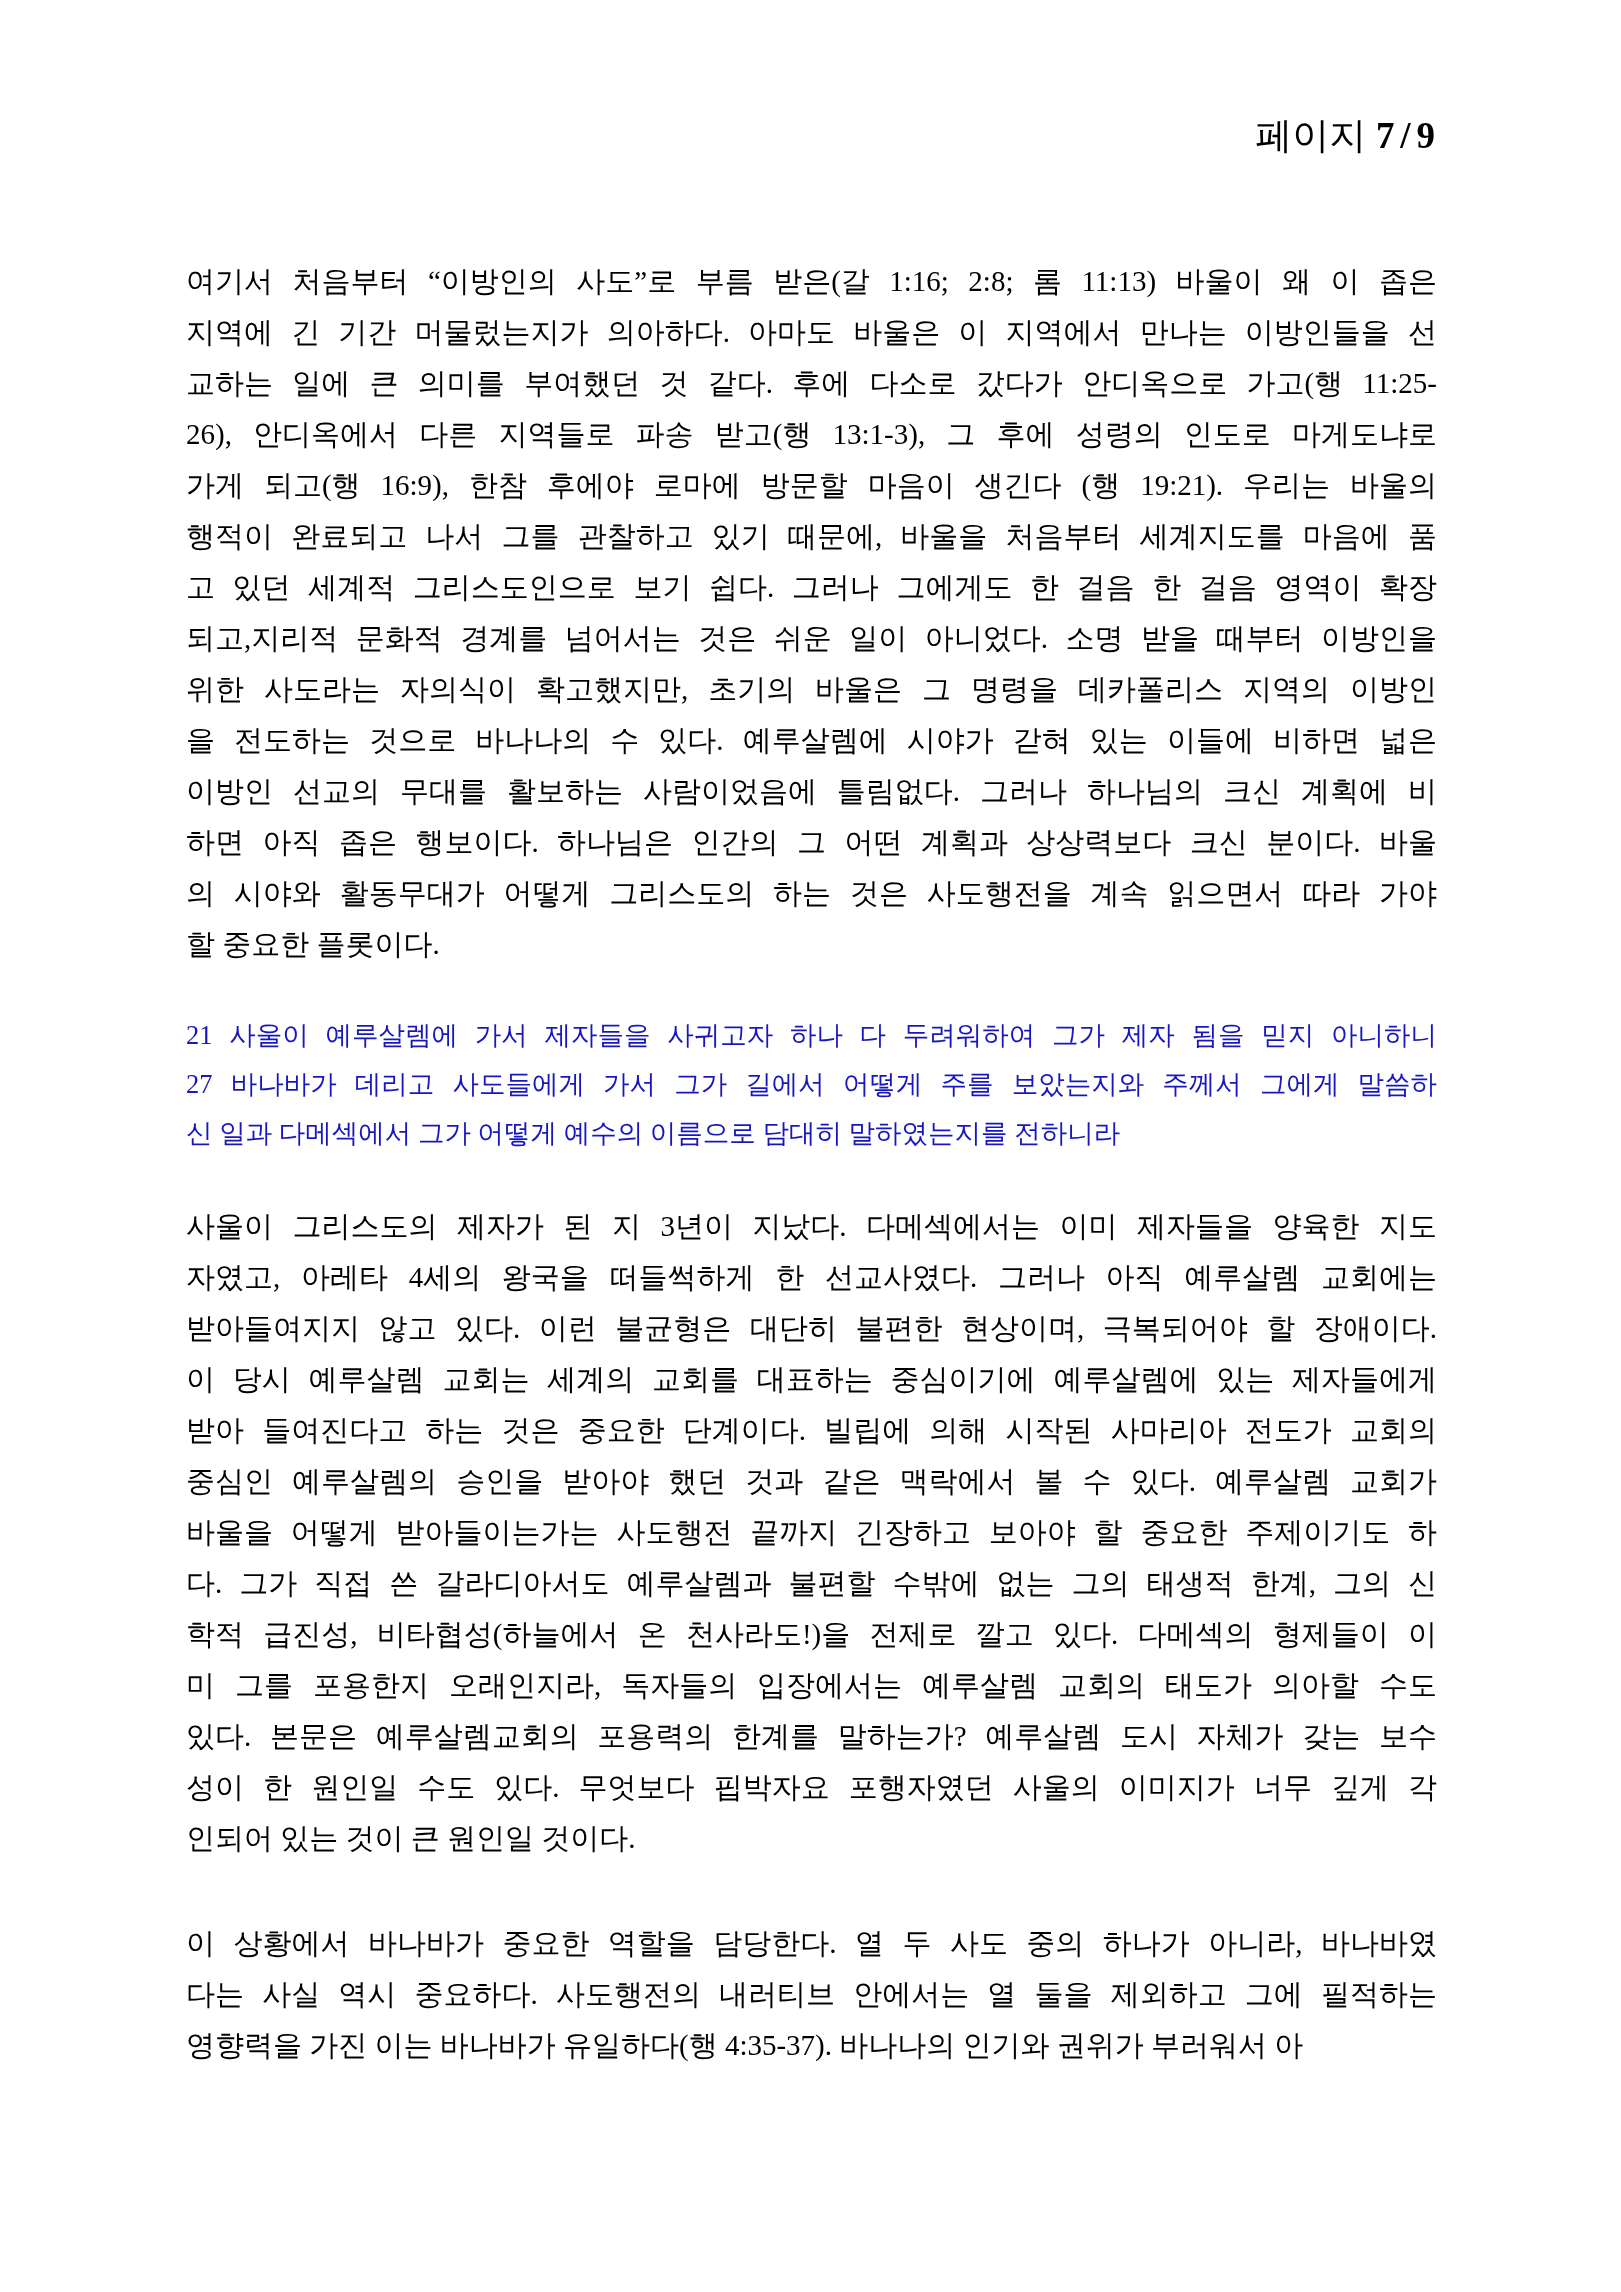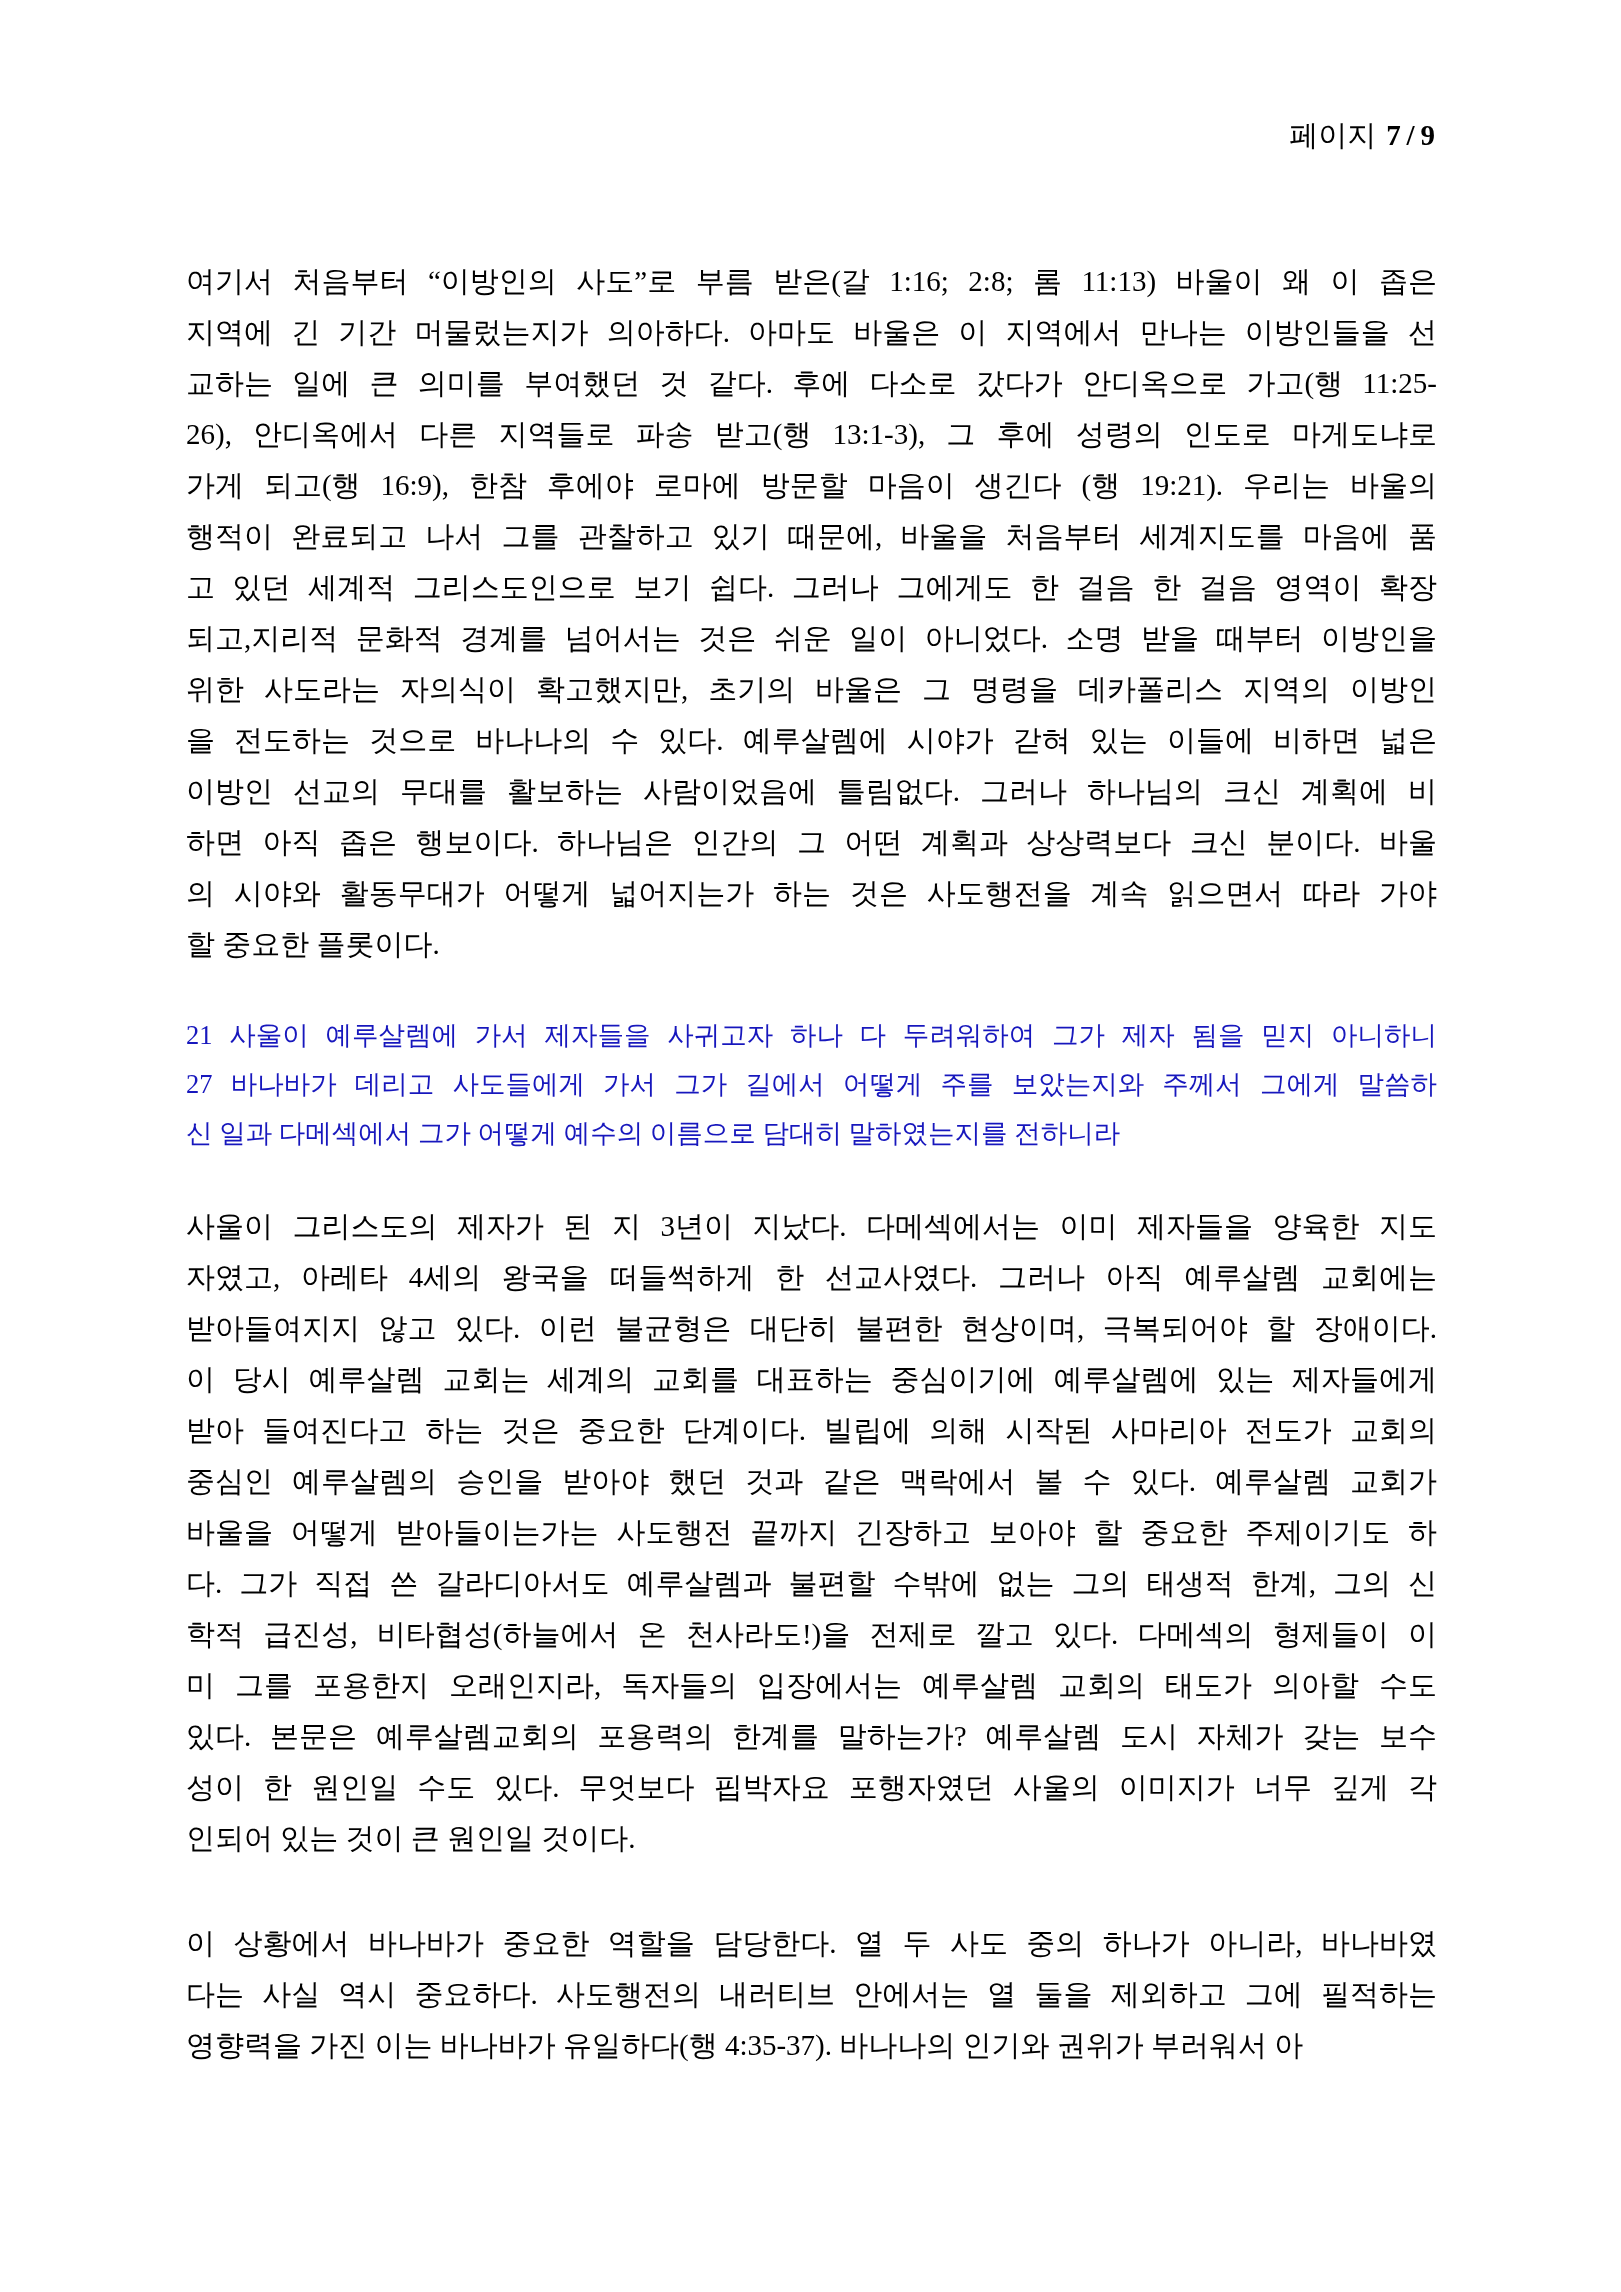--- a/index.html
+++ b/index.html
@@ -13,21 +13,21 @@
     height: 2293px;
     background: #ffffff;
     font-family: "Liberation Serif", "DejaVu Serif", serif;
     color: #000000;
     overflow: hidden;
   }
   .page-header {
     position: absolute;
     top: 116px;
     right: 186px;
-    font-size: 29px;
+    font-size: 37px;
     line-height: 39px;
     color: #000000;
     white-space: nowrap;
   }
   .page-header .num { font-weight: bold; }
   .page-header .sep { font-weight: bold; padding: 0 5.9px; }
   .page-header .prefix { padding-right: 9.8px; }
   .content {
     position: absolute;
     left: 186px;
@@ -75,21 +75,21 @@
         <div class="line">교하는 일에 큰 의미를 부여했던 것 같다. 후에 다소로 갔다가 안디옥으로 가고(행 11:25-</div>
         <div class="line">26), 안디옥에서 다른 지역들로 파송 받고(행 13:1-3), 그 후에 성령의 인도로 마게도냐로</div>
         <div class="line">가게 되고(행 16:9), 한참 후에야 로마에 방문할 마음이 생긴다 (행 19:21). 우리는 바울의</div>
         <div class="line">행적이 완료되고 나서 그를 관찰하고 있기 때문에, 바울을 처음부터 세계지도를 마음에 품</div>
         <div class="line">고 있던 세계적 그리스도인으로 보기 쉽다. 그러나 그에게도 한 걸음 한 걸음 영역이 확장</div>
         <div class="line">되고,지리적 문화적 경계를 넘어서는 것은 쉬운 일이 아니었다. 소명 받을 때부터 이방인을</div>
         <div class="line">위한 사도라는 자의식이 확고했지만, 초기의 바울은 그 명령을 데카폴리스 지역의 이방인</div>
         <div class="line">을 전도하는 것으로 바나나의 수 있다. 예루살렘에 시야가 갇혀 있는 이들에 비하면 넓은</div>
         <div class="line">이방인 선교의 무대를 활보하는 사람이었음에 틀림없다. 그러나 하나님의 크신 계획에 비</div>
         <div class="line">하면 아직 좁은 행보이다. 하나님은 인간의 그 어떤 계획과 상상력보다 크신 분이다. 바울</div>
-        <div class="line">의  시야와 활동무대가 어떻게 넓어지는가 하는 것은 사도행전을 계속 읽으면서 따라 가야</div>
+        <div class="line">의  시야와 활동무대가 어떻게 그리스도의 하는 것은 사도행전을 계속 읽으면서 따라 가야</div>
         <div class="line last">할 중요한 플롯이다.</div>
       </div>
 
     <div class="para verse-para">
         <div class="line">21  사울이 예루살렘에 가서 제자들을 사귀고자 하나 다 두려워하여 그가 제자 됨을 믿지 아니하니</div>
         <div class="line">27  바나바가 데리고 사도들에게 가서 그가 길에서 어떻게 주를 보았는지와 주께서 그에게 말씀하</div>
         <div class="line last">신 일과 다메섹에서 그가 어떻게 예수의 이름으로 담대히 말하였는지를 전하니라</div>
       </div>
 
     <div class="para body-para para-2">

